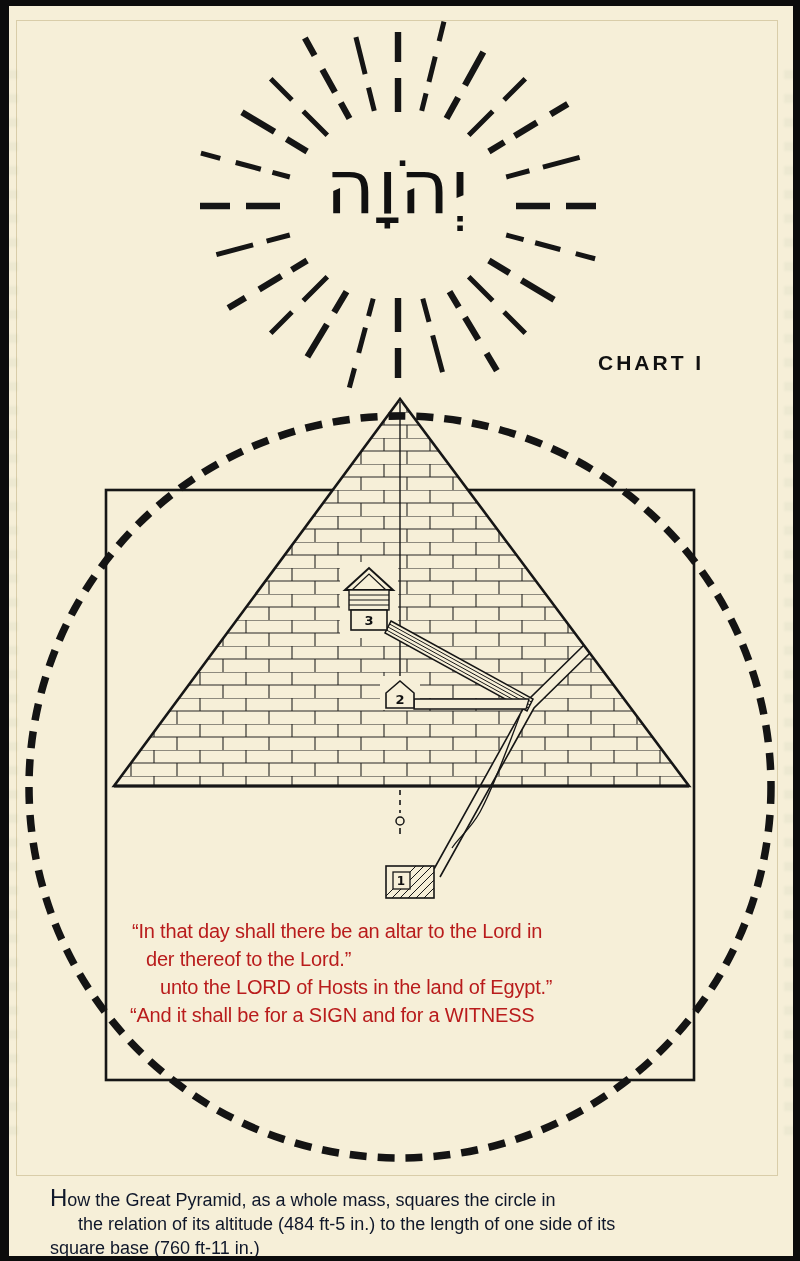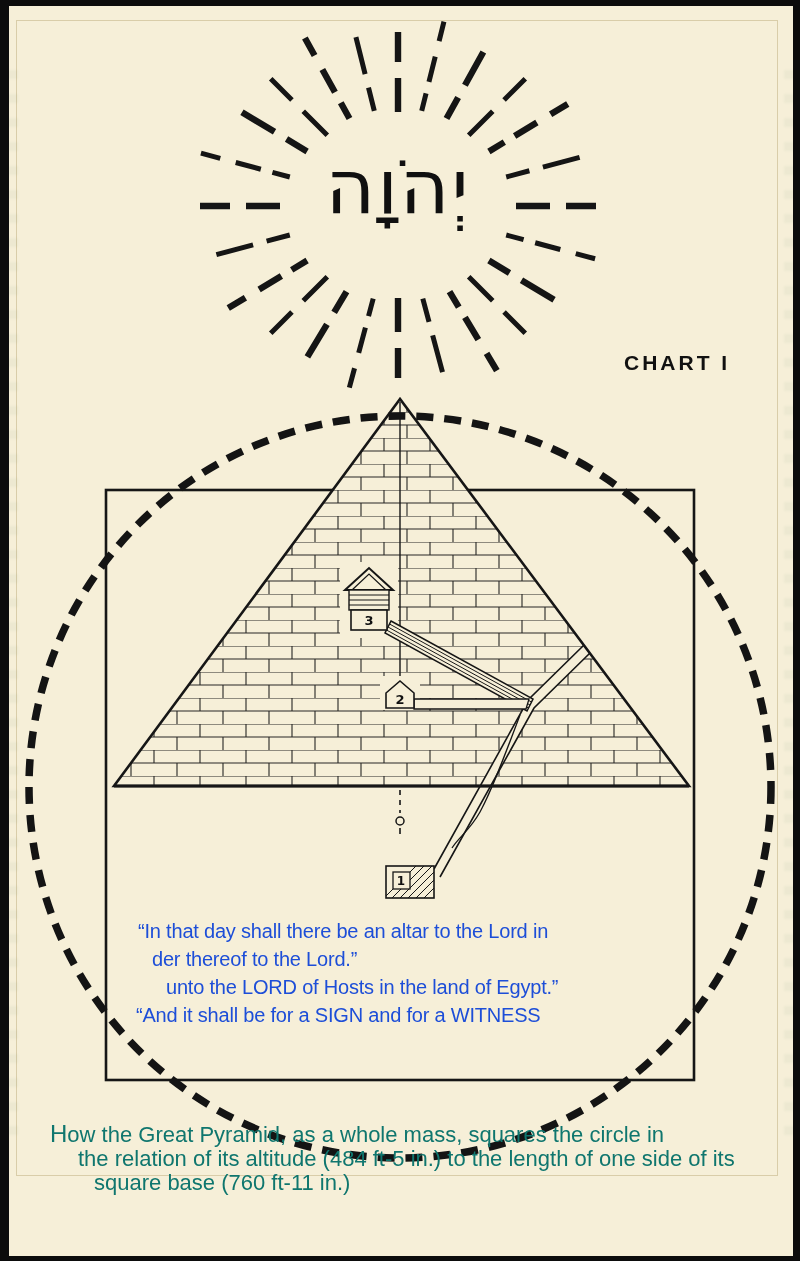--- a/index.html
+++ b/index.html
@@ -9,29 +9,29 @@
          border-right:7px solid #0c0c0c;border-bottom:5px solid #0c0c0c;pointer-events:none;z-index:50}
   .inner-border{position:absolute;left:16px;top:20px;width:762px;height:1156px;
          border:1px solid rgba(150,125,60,.30);pointer-events:none}
   .bleed{position:absolute;top:70px;height:1080px;width:16px;opacity:.45;filter:blur(1px);
          background:repeating-linear-gradient(180deg, rgba(110,140,110,.14) 0 9px, rgba(110,140,110,0) 9px 24px)}
   .bleed-left{left:2px}.bleed-right{right:0}
   .art{position:absolute;left:0;top:0;width:800px;height:1261px}
   .hebrew{position:absolute;left:0;top:138px;width:796px;text-align:center;
           font-family:"DejaVu Sans",sans-serif;font-weight:normal;font-size:76px;
           letter-spacing:2px;color:#101010;line-height:100px}
-  .chart-label{position:absolute;left:624px;top:351px;font-weight:bold;font-size:21px;letter-spacing:3px;color:#111}
-  .quote{position:absolute;left:136px;top:917px;width:556px;font-size:20px;letter-spacing:-.2px;color:#1d4ed8}
+  .chart-label{position:absolute;left:598px;top:351px;font-weight:bold;font-size:21px;letter-spacing:3px;color:#111}
+  .quote{position:absolute;left:130px;top:917px;width:556px;font-size:20px;letter-spacing:-.2px;color:#b91c1c}
   .quote .ln{line-height:28px;white-space:nowrap}
   .q1{margin-left:2px}.q2{margin-left:16px}.q3{margin-left:16px}.q4{margin-left:0}.q5{margin-left:30px}
   .cite{margin-top:4px;margin-left:322px;font-size:17px;font-weight:bold;letter-spacing:.5px}
-  .caption{position:absolute;left:50px;top:1122px;width:744px;font-size:22px;color:#0f766e}
+  .caption{position:absolute;left:50px;top:1186px;width:744px;font-size:18px;color:#0f172a}
   .caption div{line-height:24px;white-space:nowrap}
   .cap1::first-letter{font-size:24px}
-  .cap2{margin-left:28px}.cap3{margin-left:44px}
+  .cap2{margin-left:28px}.cap3{}
 </style>
 </head>
 <body>
 
 <div class="page">
 
   <div class="inner-border"></div>
   <div class="bleed bleed-left"></div>
   <div class="bleed bleed-right"></div>
 

